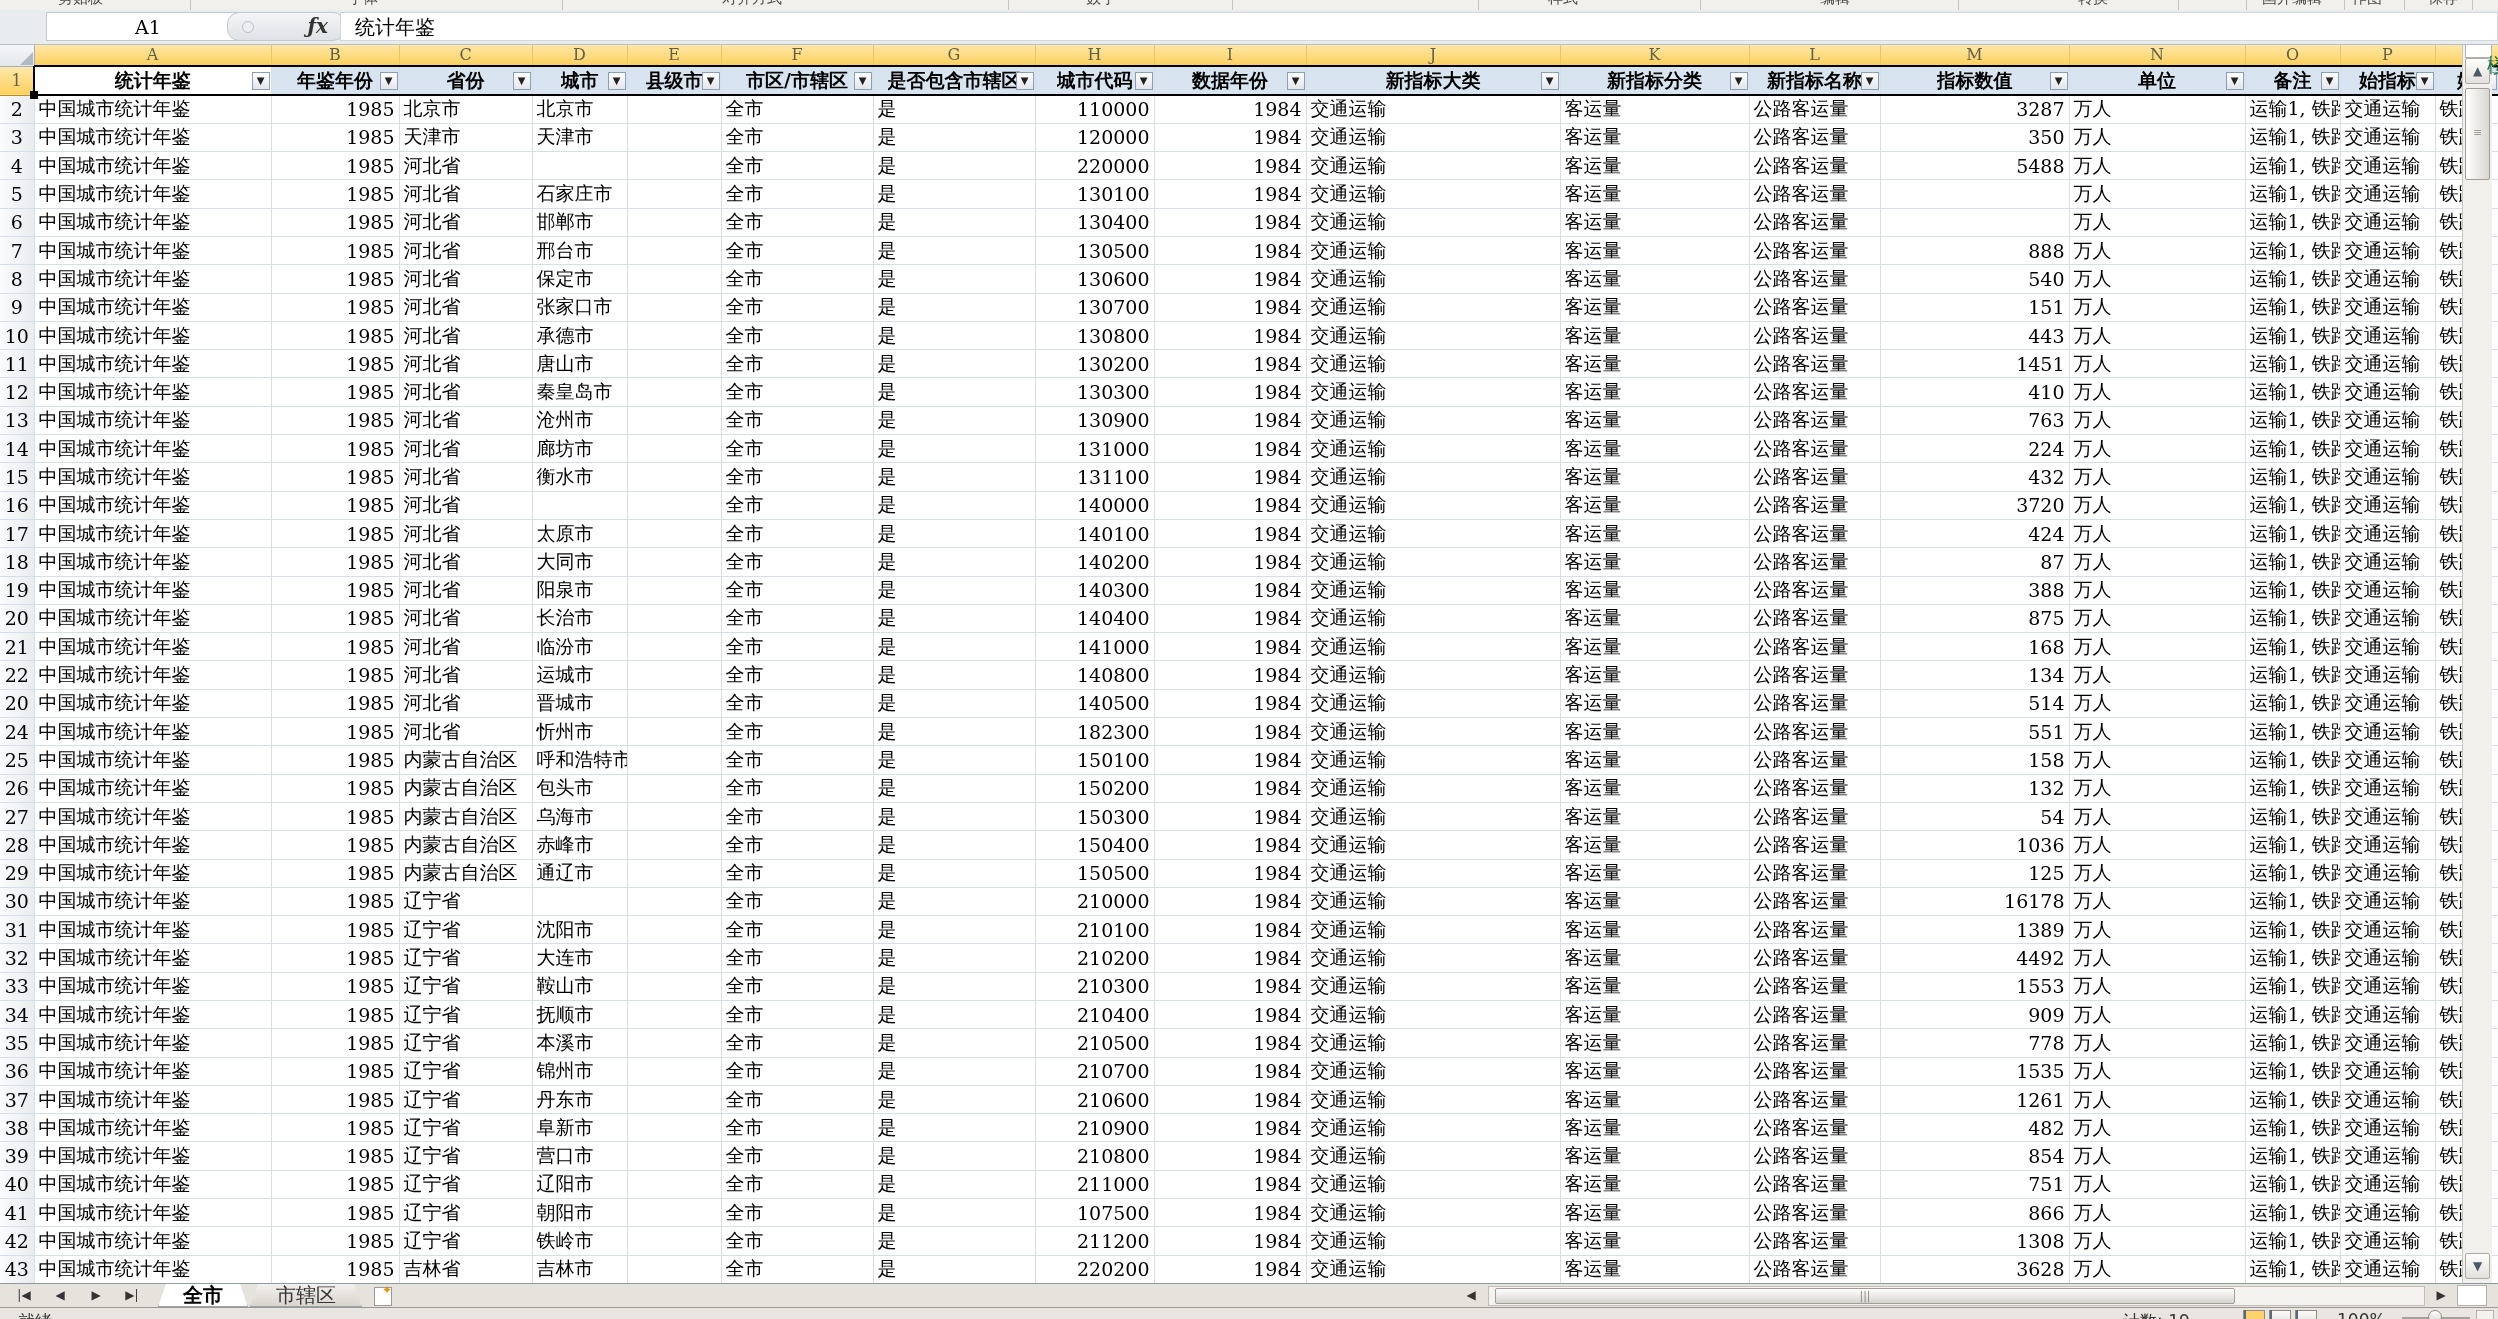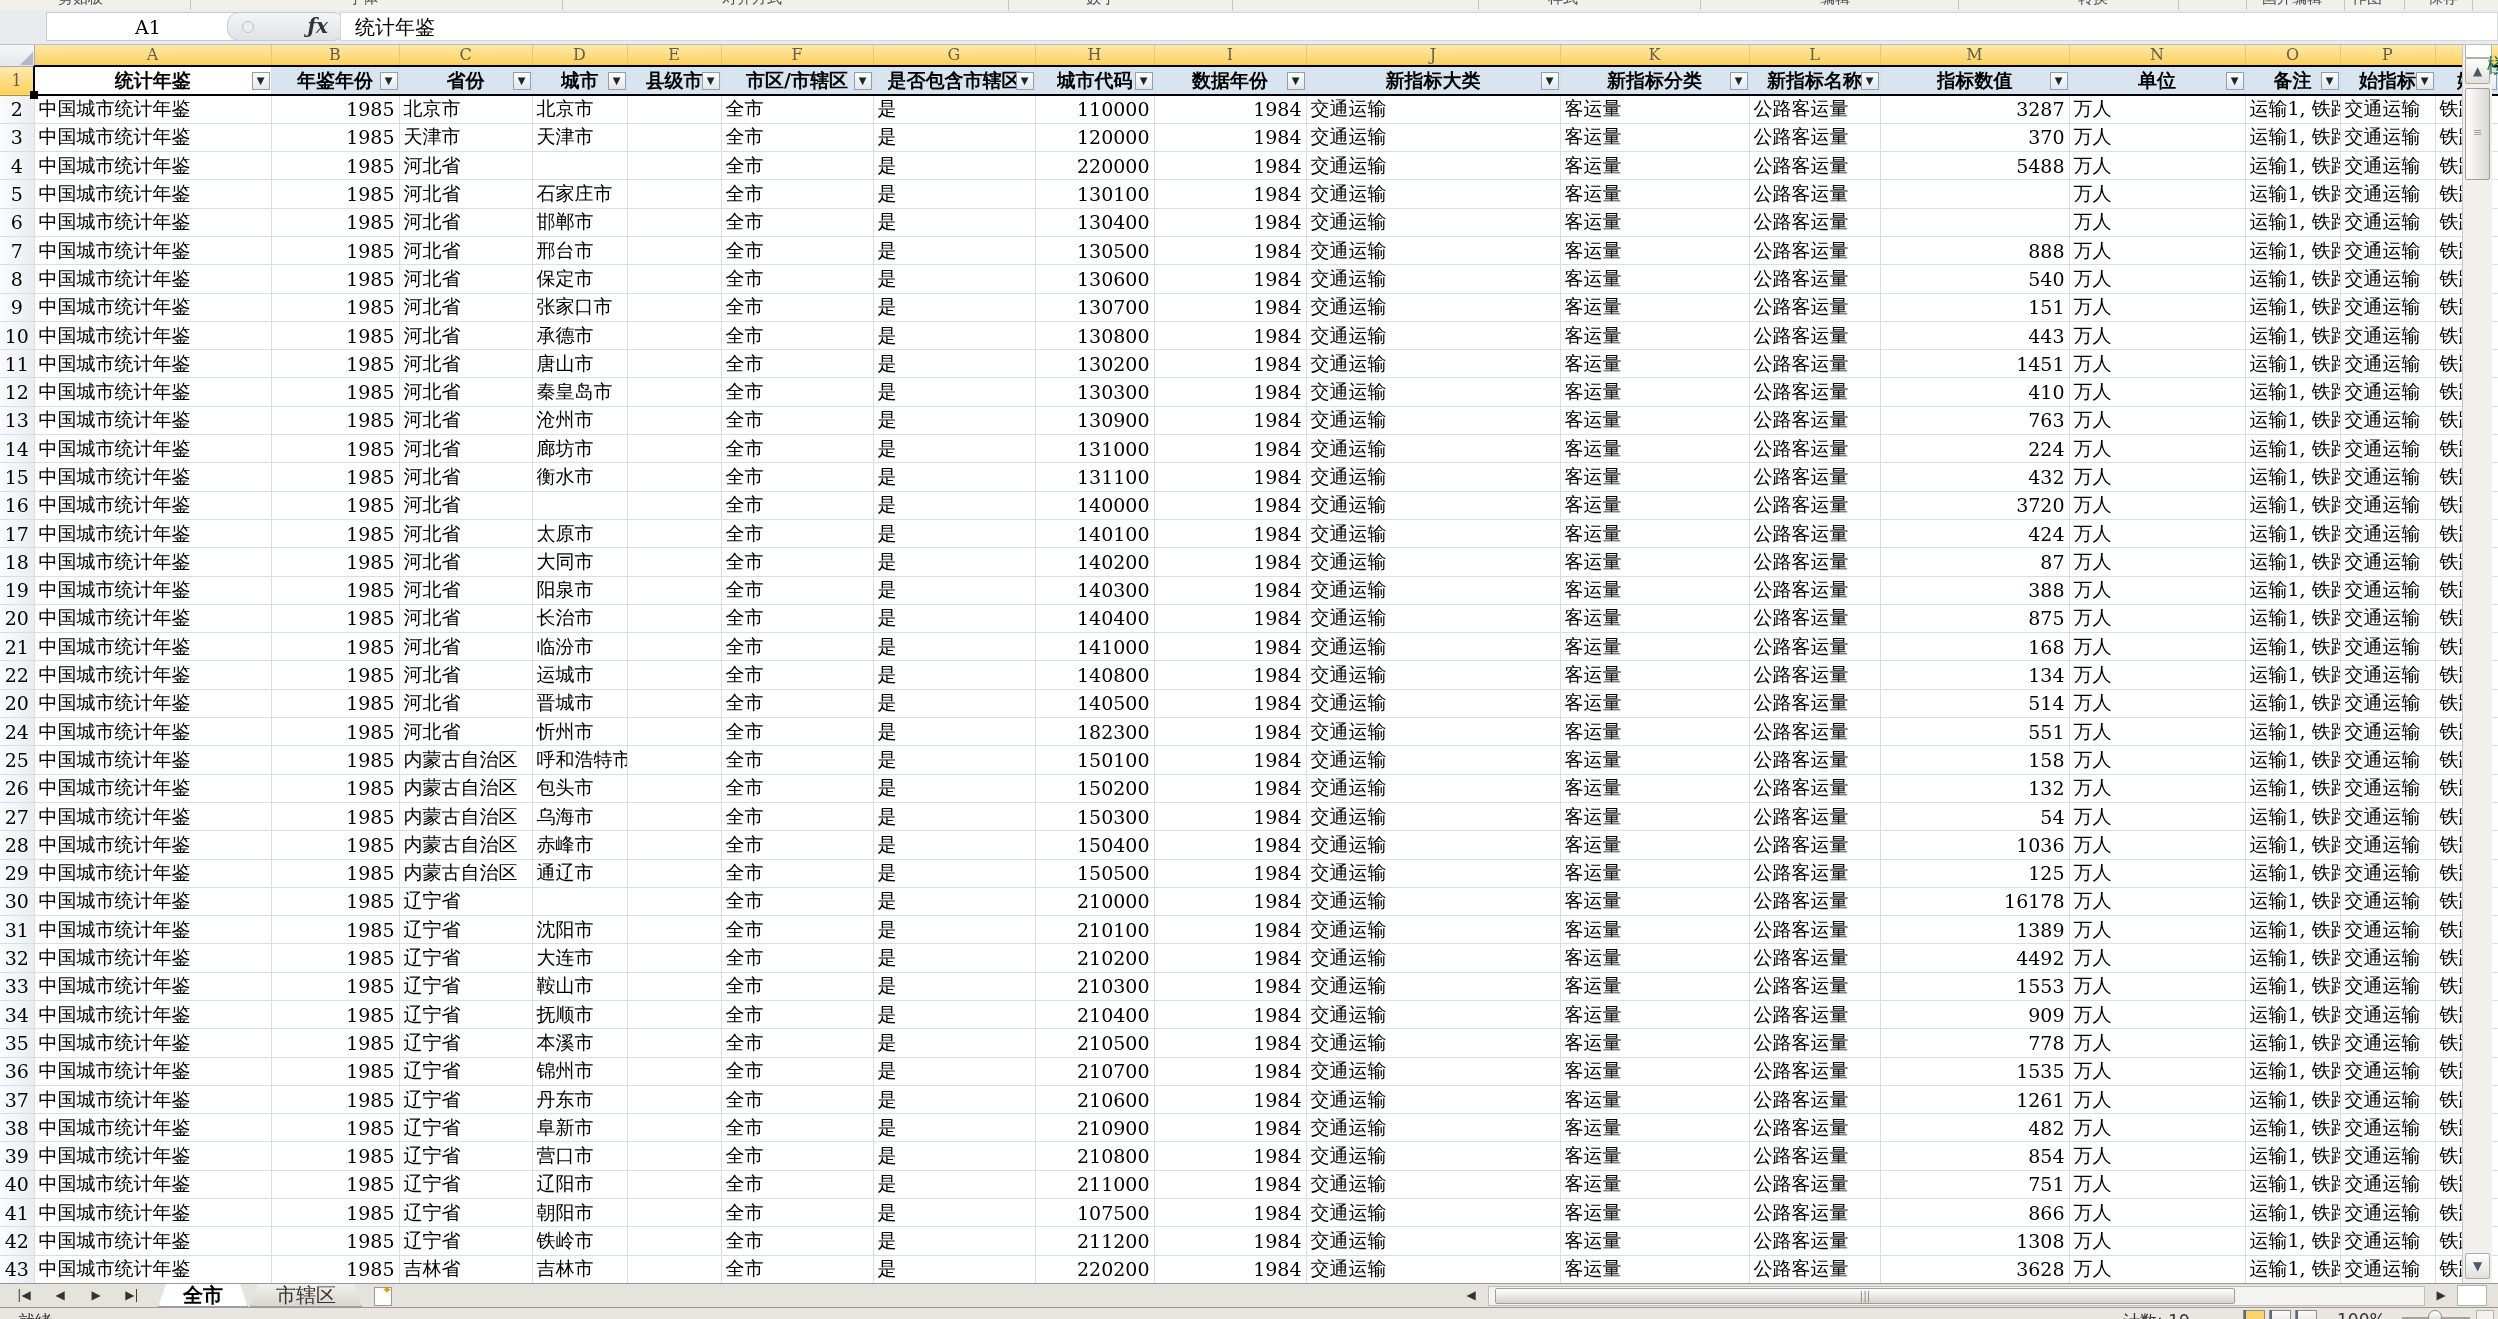--- a/index.html
+++ b/index.html
@@ -257,21 +257,21 @@
             <td class="al spill"><span>天津市</span></td>
             <td class="al spill"><span>天津市</span></td>
             <td class="al"></td>
             <td class="al">全市</td>
             <td class="al">是</td>
             <td class="ar">120000</td>
             <td class="ar">1984</td>
             <td class="al">交通运输</td>
             <td class="al">客运量</td>
             <td class="al">公路客运量</td>
-            <td class="ar">370</td>
+            <td class="ar">350</td>
             <td class="al">万人</td>
             <td class="al">运输1, 铁路</td>
             <td class="al">交通运输</td>
             <td class="al">铁路</td>
           </tr>
           <tr class="r-data">
             <td class="rowhdr">4</td>
             <td class="al">中国城市统计年鉴</td>
             <td class="ar">1985</td>
             <td class="al spill"><span>河北省</span></td>

